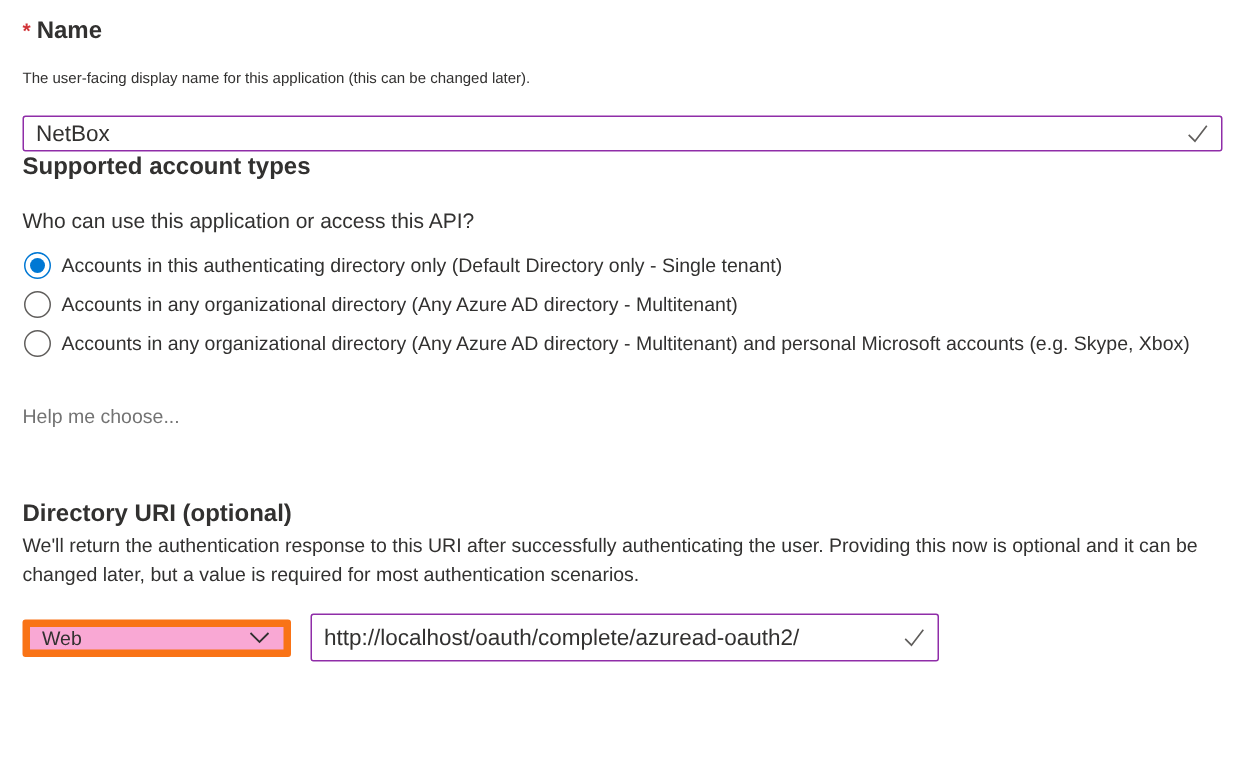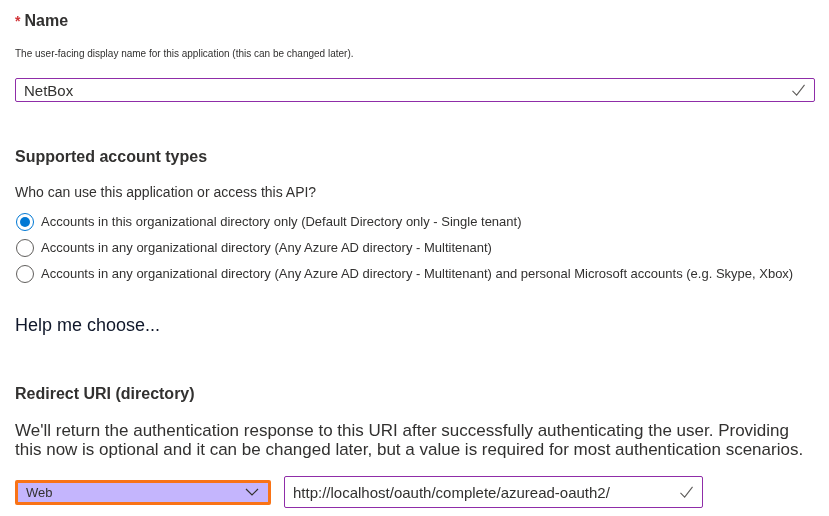--- a/index.html
+++ b/index.html
@@ -50,21 +50,21 @@
     position: absolute;
     right: 9px;
     top: 50%;
     transform: translateY(-50%);
     color: #605e5c;
     display: flex;
     align-items: center;
     pointer-events: none;
   }
 
-  .account-types { margin-top: 44px; }
+  .account-types { }
   .question { margin-top: 16px; font-size: 14px; line-height: 18px; }
 
   .radio-group { margin-top: 12px; }
   .radio-row {
     display: flex;
     align-items: center;
     height: 18px;
     margin-bottom: 8px;
     cursor: pointer;
   }
@@ -84,47 +84,47 @@
     content: "";
     width: 10px; height: 10px;
     border-radius: 50%;
     background: #0078d4;
   }
   .radio-label { margin-left: 7px; font-size: 13px; line-height: 18px; white-space: nowrap; }
 
   .help-link {
     display: inline-block;
     margin-top: 24px;
-    color: #0f172a;
-    font-size: 18px;
+    color: #737373;
+    font-size: 13px;
     text-decoration: none;
     cursor: pointer;
   }
 
   .redirect-section { margin-top: 47px; }
   .redirect-desc {
-    margin-top: 17px;
-    font-size: 17px;
+    margin-top: 1px;
+    font-size: 13px;
     line-height: 19px;
     max-width: 801px;
   }
 
   .uri-row {
     margin-top: 17px;
     display: flex;
     align-items: center;
     gap: 13px;
   }
   .dropdown {
     position: relative;
-    width: 256px;
+    width: 179px;
     height: 25px;
-    border: 3px solid #f97316;
+    border: 5px solid #f97316;
     border-radius: 2px;
-    background: #c4b5fd;
+    background: #f9a8d4;
     display: flex;
     align-items: center;
     padding: 0 28px 0 8px;
     cursor: pointer;
     font-size: 13px;
   }
   .dropdown .chev {
     position: absolute;
     right: 9px;
     top: 50%;
@@ -157,37 +157,37 @@
     </span>
   </div>
 
   <div class="account-types">
     <div class="section-heading">Supported account types</div>
     <div class="question">Who can use this application or access this API?</div>
 
     <div class="radio-group">
       <div class="radio-row">
         <span class="radio-circle selected"></span>
-        <span class="radio-label">Accounts in this organizational directory only (Default Directory only - Single tenant)</span>
+        <span class="radio-label">Accounts in this authenticating directory only (Default Directory only - Single tenant)</span>
       </div>
       <div class="radio-row">
         <span class="radio-circle"></span>
         <span class="radio-label">Accounts in any organizational directory (Any Azure AD directory - Multitenant)</span>
       </div>
       <div class="radio-row">
         <span class="radio-circle"></span>
         <span class="radio-label">Accounts in any organizational directory (Any Azure AD directory - Multitenant) and personal Microsoft accounts (e.g. Skype, Xbox)</span>
       </div>
     </div>
 
     <a class="help-link">Help me choose...</a>
   </div>
 
   <div class="redirect-section">
-    <div class="section-heading">Redirect URI (directory)</div>
+    <div class="section-heading">Directory URI (optional)</div>
     <div class="redirect-desc">We'll return the authentication response to this URI after successfully authenticating the user. Providing this now is optional and it can be changed later, but a value is required for most authentication scenarios.</div>
 
     <div class="uri-row">
       <div class="dropdown">
         <span>Web</span>
         <span class="chev">
           <svg width="14" height="9" viewBox="0 0 14 9">
               <path d="M1 1.5 L7 7.5 L13 1.5" stroke="currentColor" stroke-width="1.2" fill="none"></path>
             </svg>
         </span>

